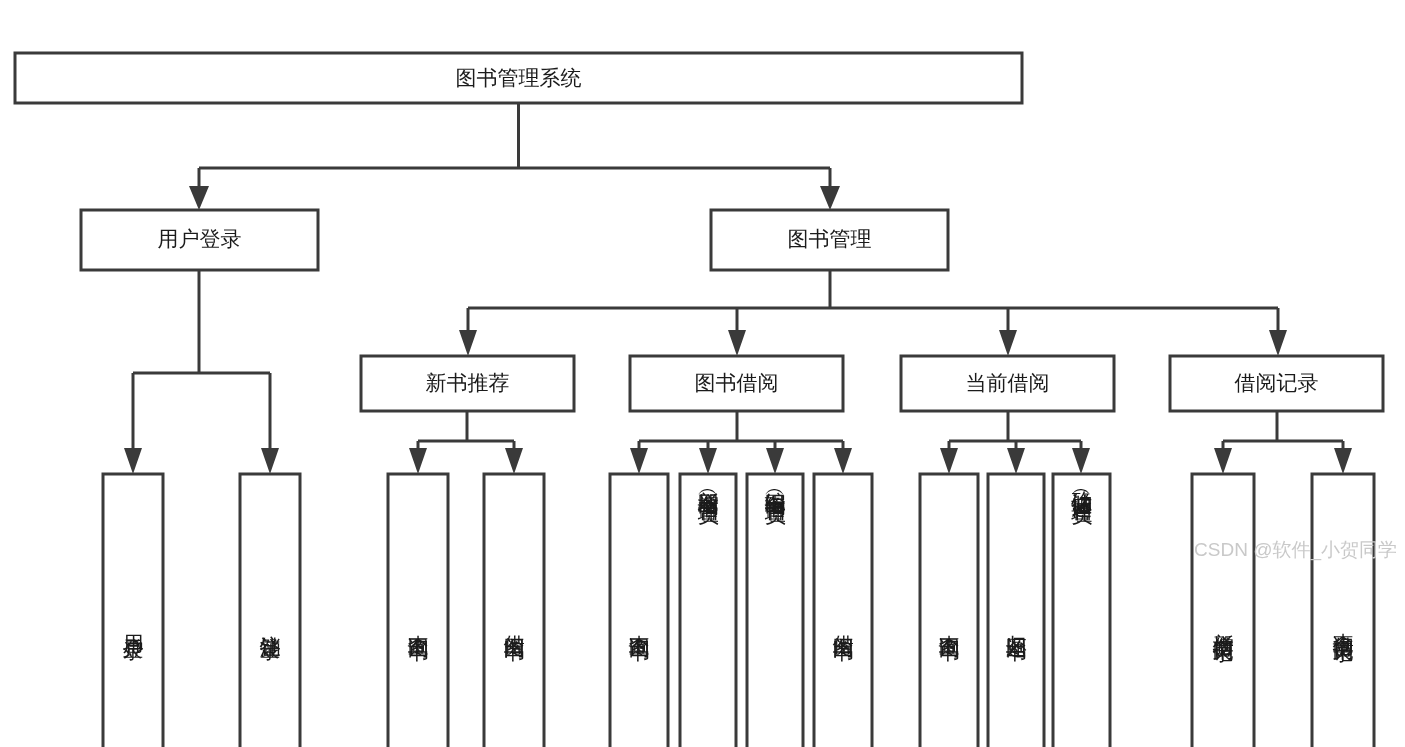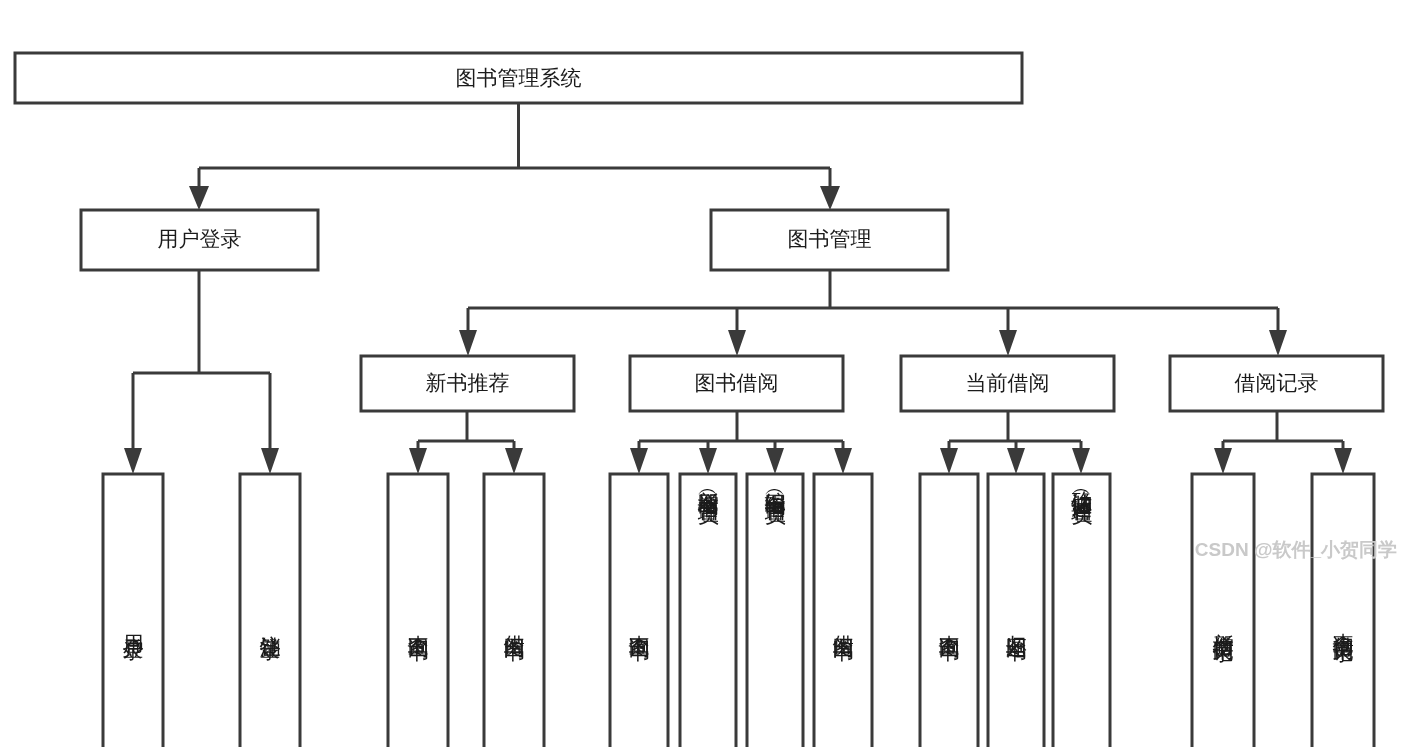--- a/index.html
+++ b/index.html
@@ -68,21 +68,20 @@
   }
   .watermark {
     position: absolute;
     right: 8px;
     bottom: 4px;
     font-family: "Liberation Sans", "DejaVu Sans", sans-serif;
     font-size: 19px;
     color: #c9c9c9;
     white-space: nowrap;
     user-select: none;
-    font-weight: bold;
   }
 </style>
 </head>
 <body>
 
 <div id="diagram-root">
 
   <svg class="chart-svg" viewBox="0 0 1405 747" xmlns="http://www.w3.org/2000/svg">
 
     <g>

